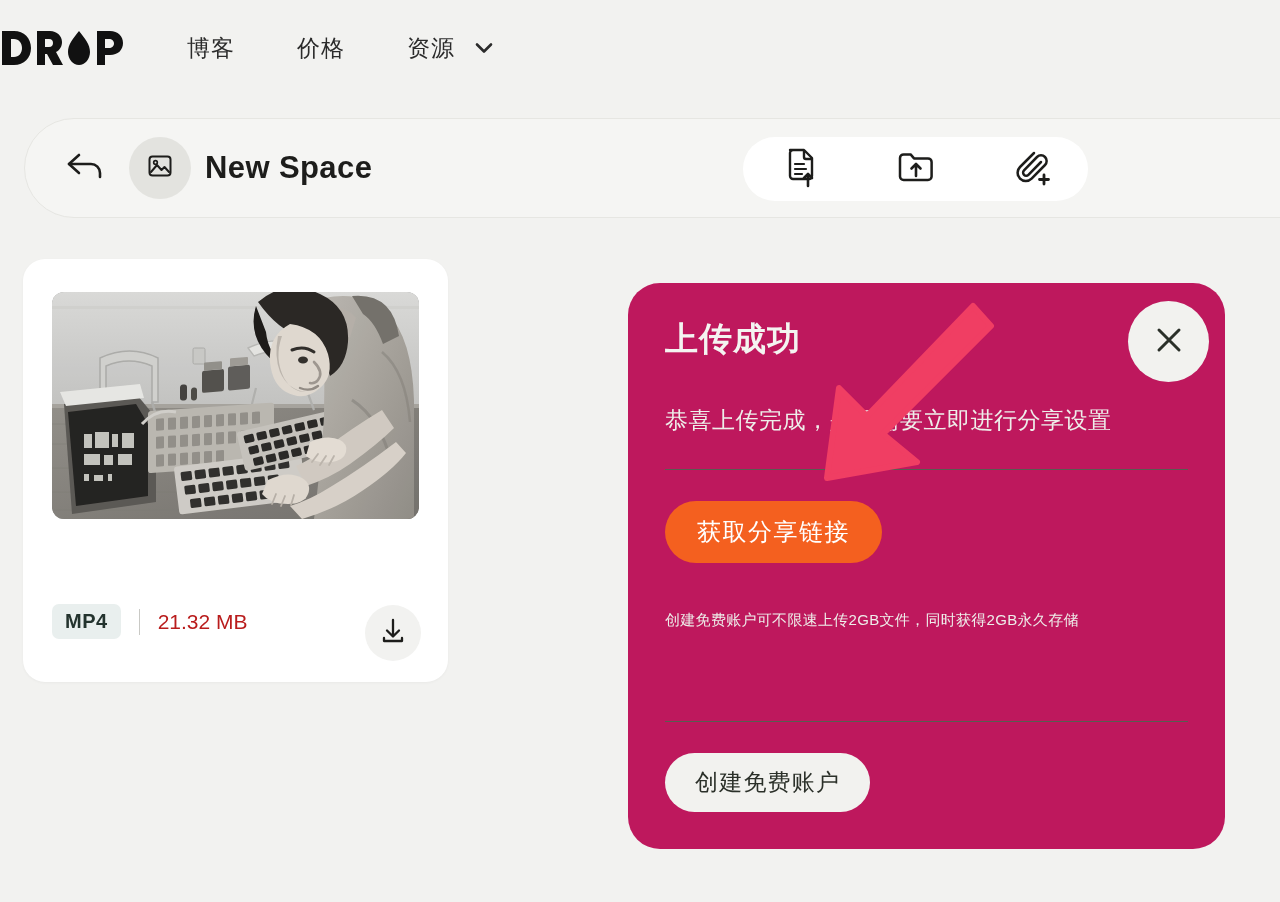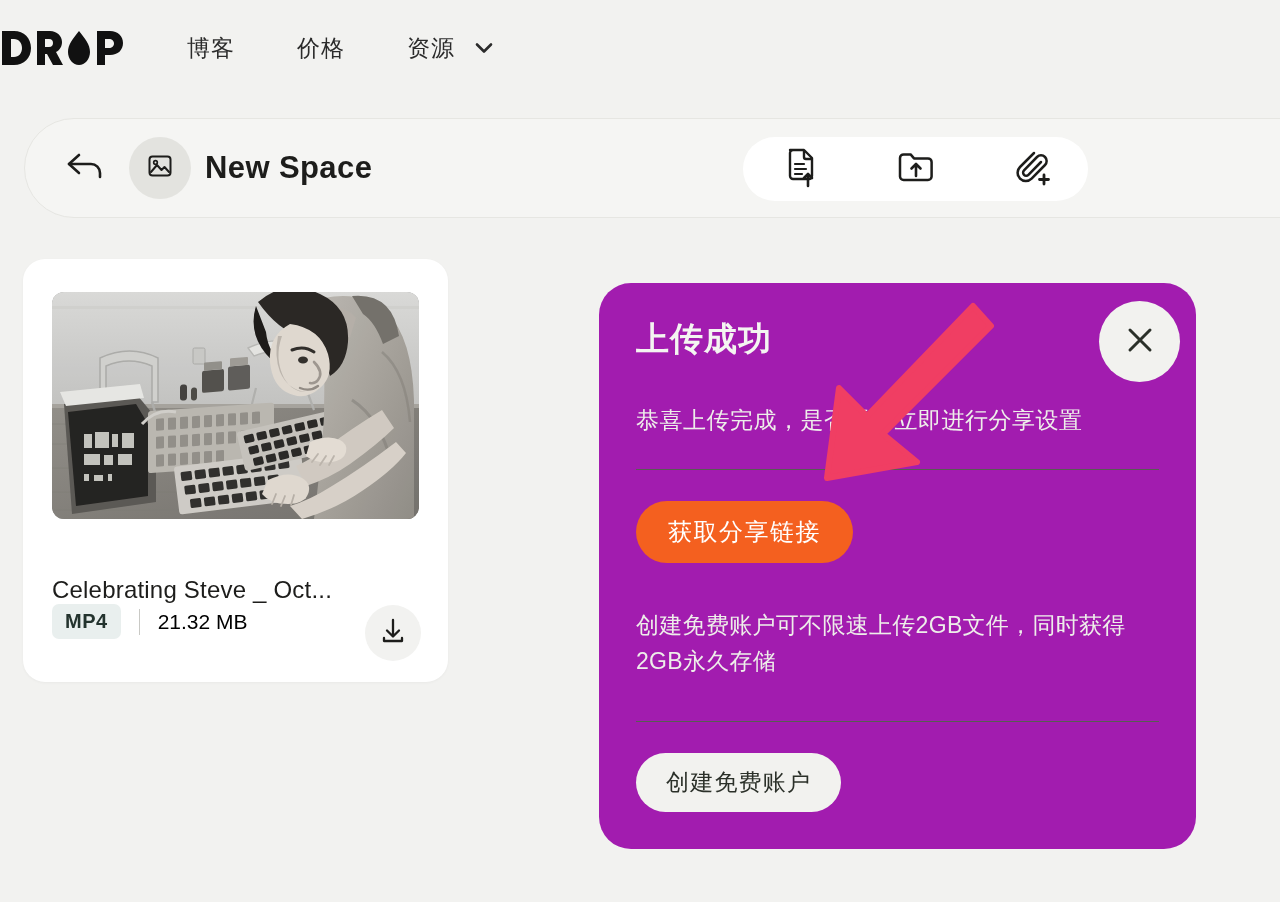--- a/index.html
+++ b/index.html
@@ -166,42 +166,42 @@
     letter-spacing: 0.5px;
   }
   .meta-sep {
     width: 1px;
     height: 26px;
     background: #c9c9c5;
     margin: 0 18px;
   }
   .file-size {
     font-size: 21px;
-    color: #000000;
+    color: #b91c1c;
   }
 
   .dl-btn {
     position: absolute;
     right: 27px;
     top: 346px;
     width: 56px; height: 56px;
     border-radius: 50%;
     background: #f2f2f0;
     display: flex; align-items: center; justify-content: center;
     cursor: pointer;
   }
 
   
   .dialog {
     position: absolute;
     top: 283px;
-    left: 599px;
+    left: 628px;
     width: 597px;
     height: 566px;
-    background: #a21caf;
+    background: #be185d;
     border-radius: 32px;
   }
 
   .dlg-title {
     position: absolute;
     top: 34px; left: 37px;
     font-size: 33px;
     font-weight: 700;
     color: #f4f4f1;
     letter-spacing: 1px;
@@ -250,21 +250,21 @@
     color: #ffffff;
     letter-spacing: 1.5px;
     cursor: pointer;
     text-align: right;
   }
 
   .dlg-promo {
     position: absolute;
     top: 325px; left: 37px;
     width: 527px;
-    font-size: 23px;
+    font-size: 15px;
     line-height: 1.55;
     color: #eeeeea;
     letter-spacing: 0.3px;
   }
 
   .btn-secondary {
     position: absolute;
     top: 470px; left: 37px;
     background: #f2f2ef;
     border: none;
@@ -564,21 +564,20 @@
       <g stroke="#b4ada4" stroke-width="1.8" fill="none" stroke-linecap="round">
         <path d="M224 202 l-4 10"></path>
           <path d="M233 204 l-4 10"></path>
           <path d="M242 203 l-3 10"></path>
       </g>
 
       <rect x="0" y="0" width="367" height="227" fill="#ffffff" opacity="0.035"></rect>
     </svg>
   </div>
 
-  <div class="file-name" style="top:317px">Celebrating Steve _ Oct...</div>
 
   <div class="meta-row">
     <span class="fmt-badge">MP4</span>
     <span class="meta-sep"></span>
     <span class="file-size">21.32 MB</span>
   </div>
 
   <div class="dl-btn">
     <span>
       <svg width="30" height="30" viewBox="0 0 30 30">

